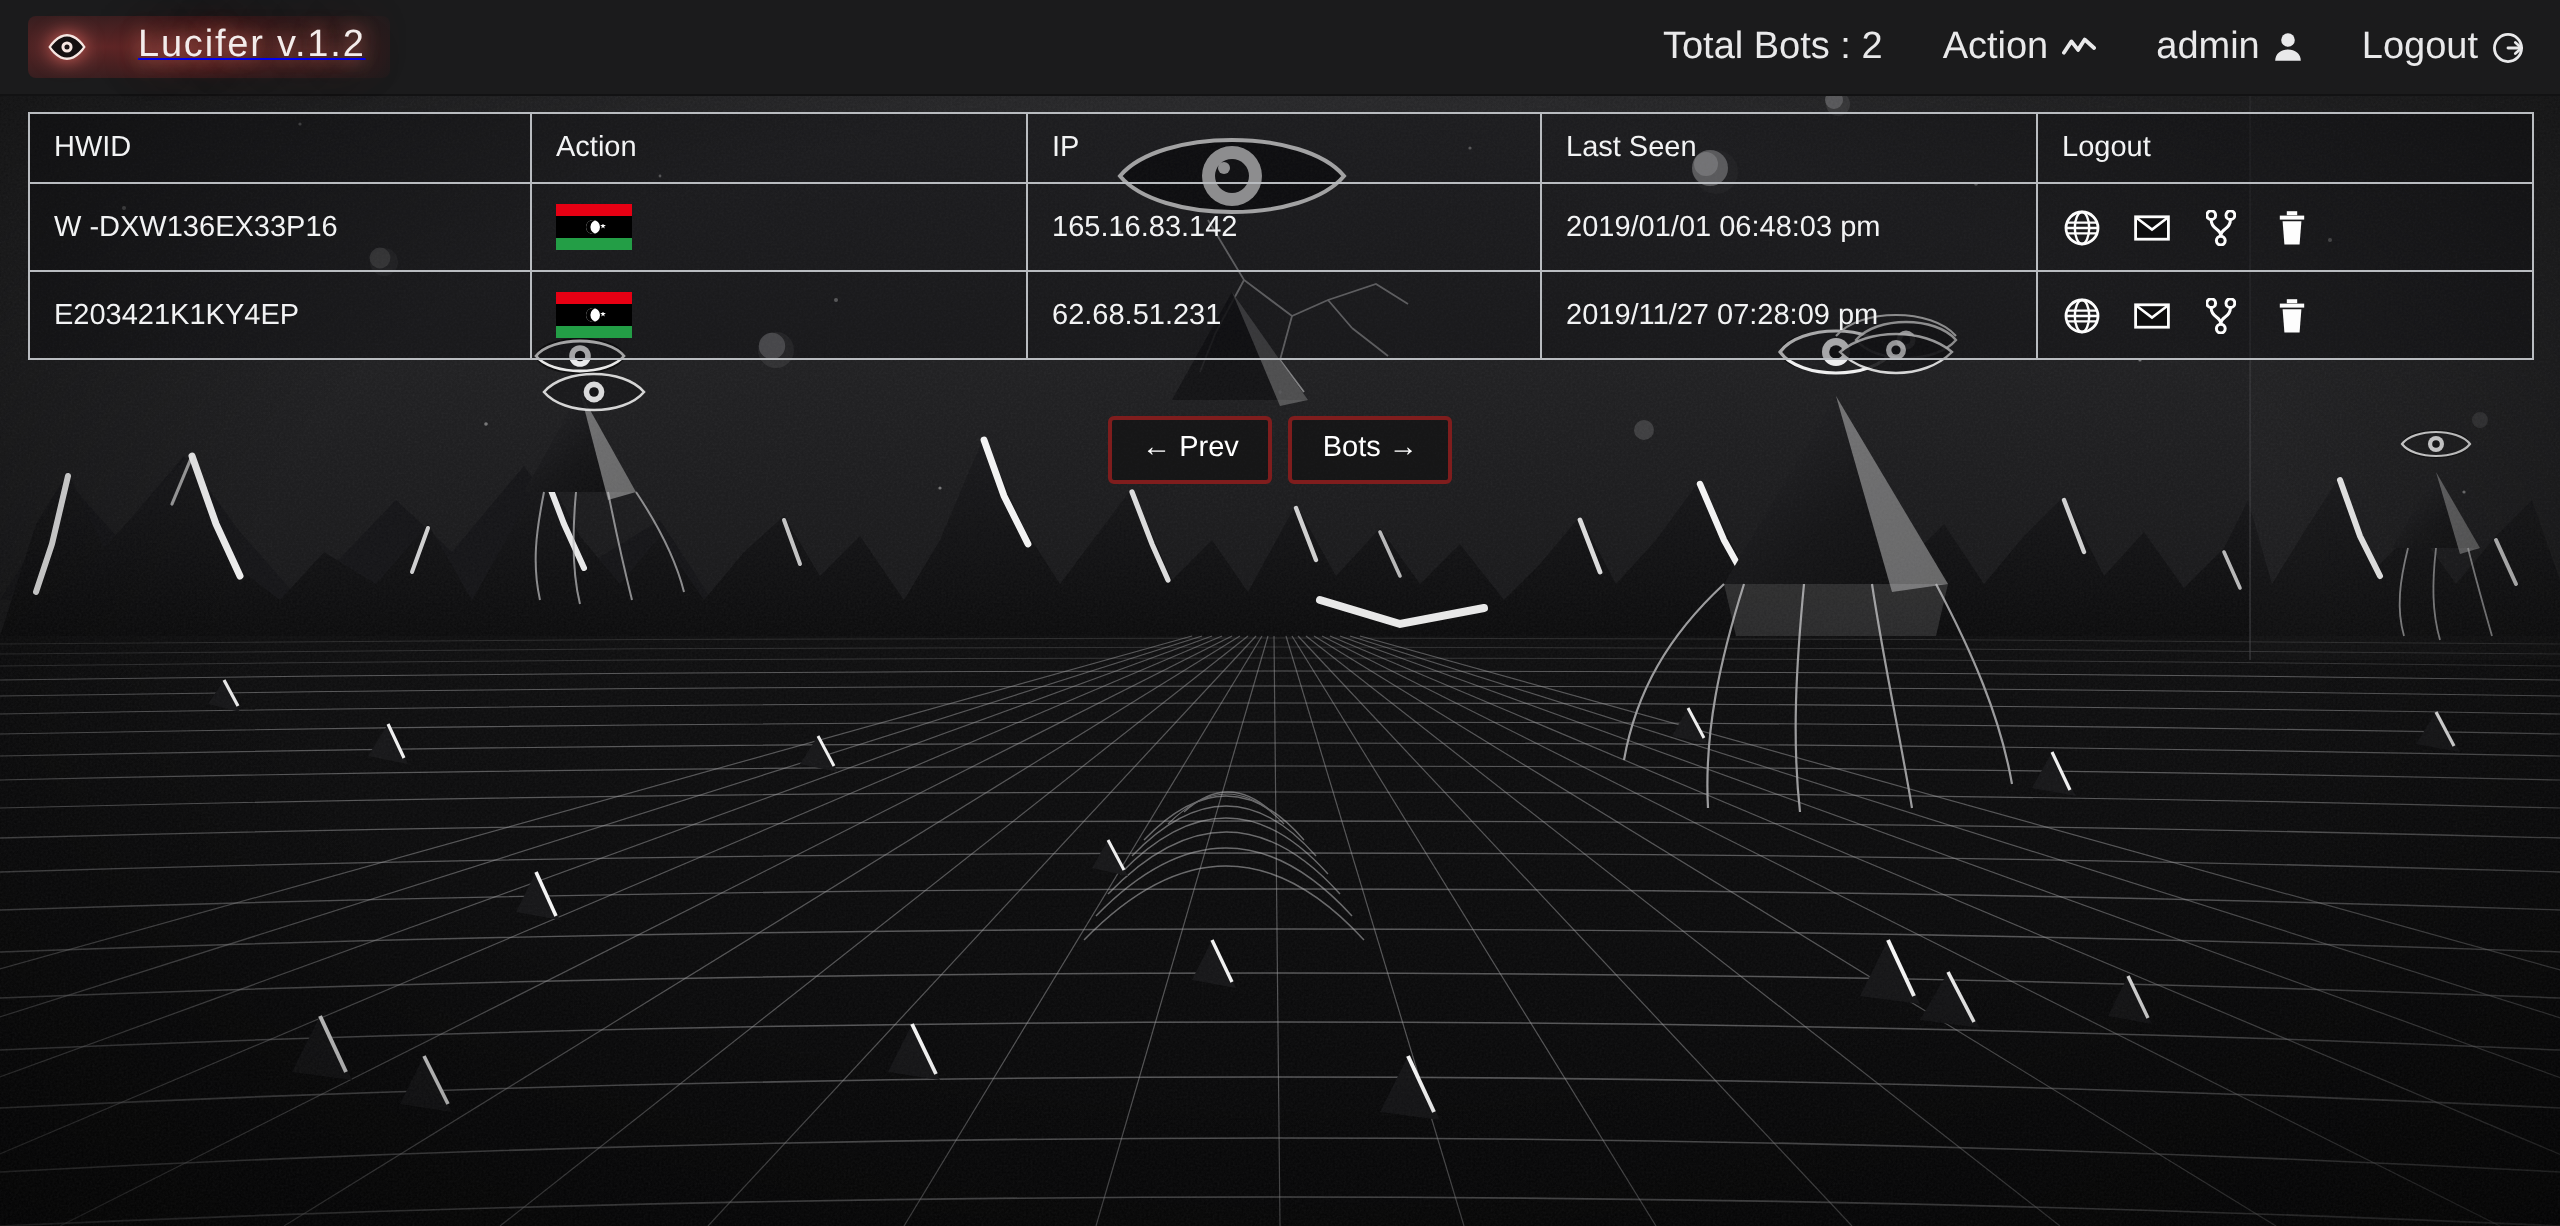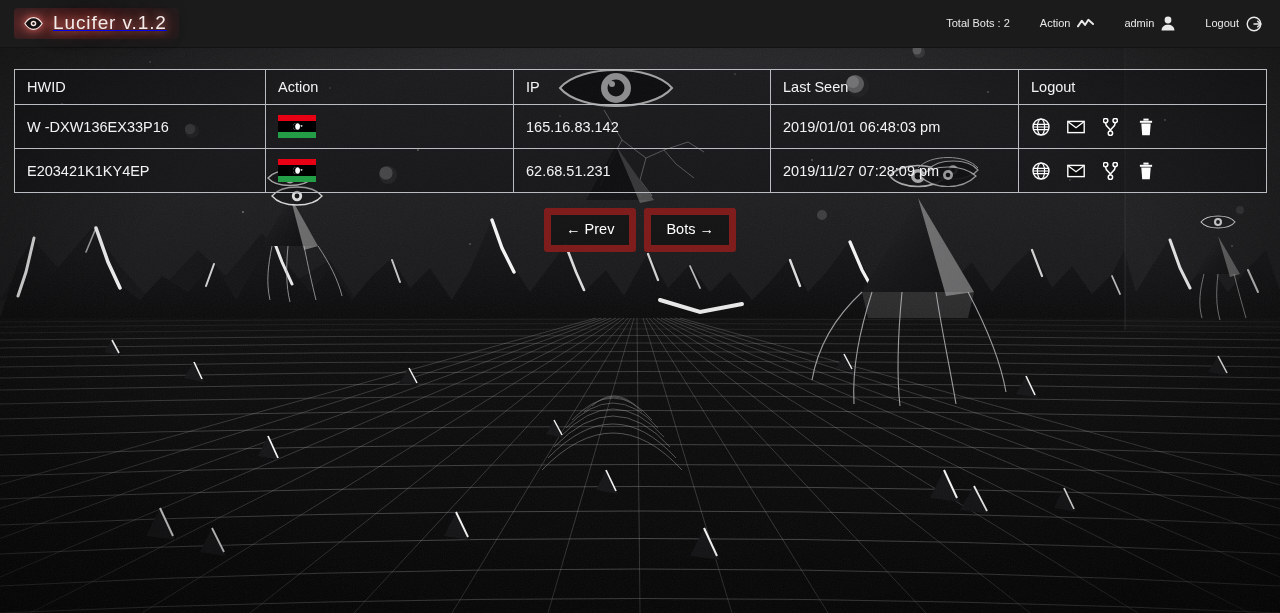--- a/index.html
+++ b/index.html
@@ -45,21 +45,21 @@
     display: flex;
     align-items: center;
     justify-content: space-between;
     padding: 0 18px 0 14px;
     border-bottom: 1px solid #121213;
   }
 
   .brand {
     display: flex;
     align-items: center;
-    gap: 10px;
+    gap: 26px;
     padding: 4px 12px 5px 10px;
     border-radius: 4px;
     background: radial-gradient(ellipse 130% 150% at 22% 50%,
                 rgba(150,48,48,.55) 0%, rgba(92,32,34,.34) 42%, rgba(40,22,24,0) 78%);
   }
   .brand .eye-wrap {
     display: inline-flex;
     filter: drop-shadow(0 0 5px rgba(255,120,110,.85));
   }
   .brand-name {
@@ -68,37 +68,37 @@
     color: #f3eceb;
     text-shadow: 0 0 9px rgba(255,140,120,.75), 0 0 22px rgba(190,60,50,.55);
     white-space: nowrap;
   }
 
   .nav-right {
     display: flex;
     align-items: center;
     gap: 30px;
     color: #e9e9ea;
-    font-size: 11px;
+    font-size: 19px;
     white-space: nowrap;
   }
   .nav-item {
     display: flex;
     align-items: center;
     gap: 7px;
     color: #e9e9ea;
     text-decoration: none;
     line-height: 1;
   }
   .nav-item .ico { display: inline-flex; align-items: center; }
 
   
   #bot-table {
     position: absolute;
-    top: 69px;
+    top: 56px;
     left: 14px;
     width: 1252px;
     border-collapse: collapse;
     table-layout: fixed;
     z-index: 10;
     color: #f2f3f4;
     font-size: 14.5px;
   }
   #bot-table td, #bot-table th {
     border: 1px solid #b9bcc0;
@@ -163,21 +163,21 @@
     display: flex;
     justify-content: center;
     gap: 8px;
     z-index: 10;
   }
   .pg-btn {
     font-family: "Liberation Sans", sans-serif;
     font-size: 14.5px;
     color: #fff;
     background: rgba(14,14,15,.55);
-    border: 7px solid #7f1d1d;
+    border: 2px solid #7f1d1d;
     border-radius: 3px;
     padding: 7px 15px 8px;
     cursor: pointer;
     line-height: 1;
     white-space: nowrap;
   }
 </style>
 </head>
 <body>
 

